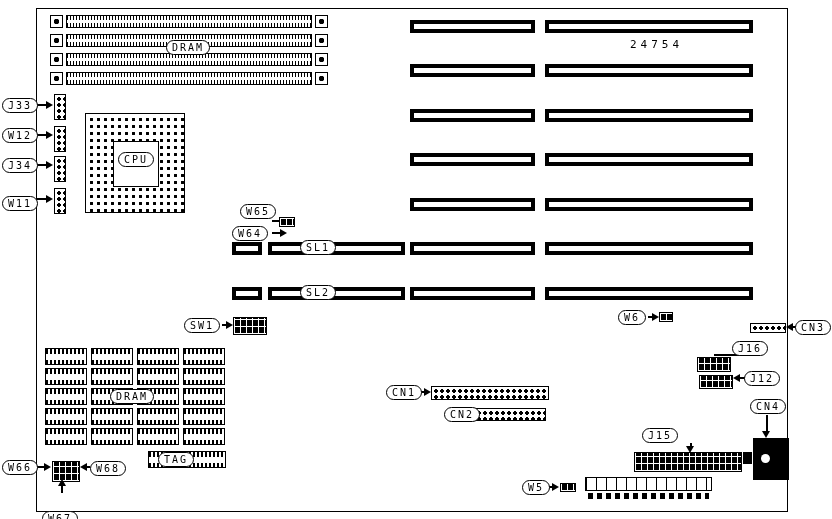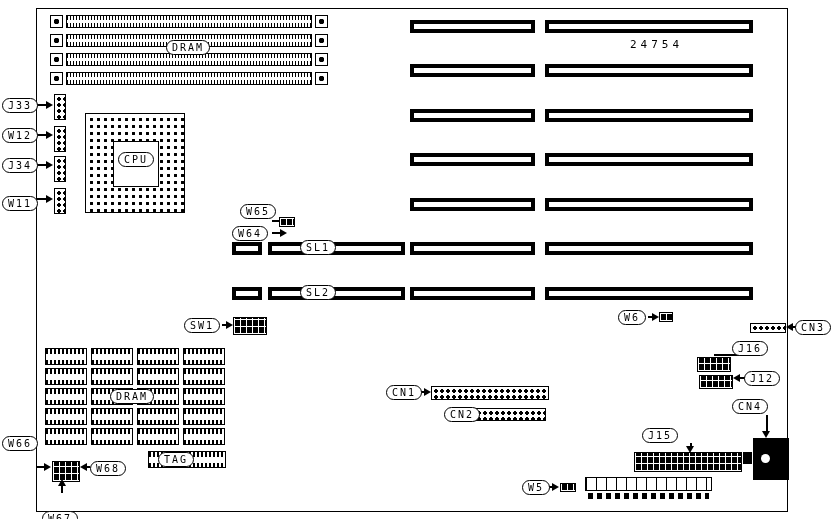--- a/index.html
+++ b/index.html
@@ -148,21 +148,21 @@
 
   <div class="lbl" style="left:386px;top:385px">CN1</div>
   <div class="leader" style="left:420px;top:391px;width:6px;height:2px"></div>
   <div class="arr arr-r" style="left:424px;top:388px"></div>
   <div class="pindots" style="left:431px;top:386px;width:118px;height:14px"></div>
   <div class="lbl" style="left:444px;top:407px">CN2</div>
   <div class="leader" style="left:458px;top:413px;width:6px;height:2px"></div>
   <div class="arr arr-r" style="left:461px;top:410px"></div>
   <div class="pindots" style="left:468px;top:408px;width:78px;height:13px"></div>
 
-  <div class="lbl" style="left:732px;top:399px">CN4</div>
+  <div class="lbl" style="left:750px;top:399px">CN4</div>
   <div class="leader" style="left:766px;top:415px;width:2px;height:17px"></div>
   <div class="arr arr-d" style="left:762px;top:431px"></div>
   <div class="kbconn" style="left:753px;top:438px;width:36px;height:42px">
     <div class="kbhole"></div>
   </div>
   <div class="blk" style="left:743px;top:452px;width:9px;height:12px"></div>
 
   <div class="lbl" style="left:642px;top:428px">J15</div>
   <div class="leader" style="left:690px;top:443px;width:2px;height:5px"></div>
   <div class="arr arr-d" style="left:686px;top:446px"></div>
@@ -187,21 +187,21 @@
   <div class="chip" style="left:45px;top:428px;width:42px;height:17px"></div>
   <div class="chip" style="left:91px;top:428px;width:42px;height:17px"></div>
   <div class="chip" style="left:137px;top:428px;width:42px;height:17px"></div>
   <div class="chip" style="left:183px;top:428px;width:42px;height:17px"></div>
   <div class="lbl" style="left:110px;top:389px">DRAM</div>
 
   <div class="chip" style="left:148px;top:451px;width:78px;height:17px"></div>
   <div class="lbl" style="left:158px;top:452px">TAG</div>
 
   <div class="blackpins" style="left:52px;top:461px;width:28px;height:21px"></div>
-  <div class="lbl" style="left:2px;top:436px">W66</div>
+  <div class="lbl" style="left:2px;top:460px">W66</div>
   <div class="leader" style="left:36px;top:466px;width:10px;height:2px"></div>
   <div class="arr arr-r" style="left:44px;top:463px"></div>
   <div class="lbl" style="left:90px;top:461px">W68</div>
   <div class="leader" style="left:86px;top:466px;width:4px;height:2px"></div>
   <div class="arr arr-l" style="left:80px;top:463px"></div>
   <div class="lbl" style="left:42px;top:511px">W67</div>
   <div class="leader" style="left:61px;top:485px;width:2px;height:8px"></div>
   <div class="arr arr-u" style="left:58px;top:479px"></div>
 
   <div class="lbl" style="left:522px;top:480px">W5</div>

